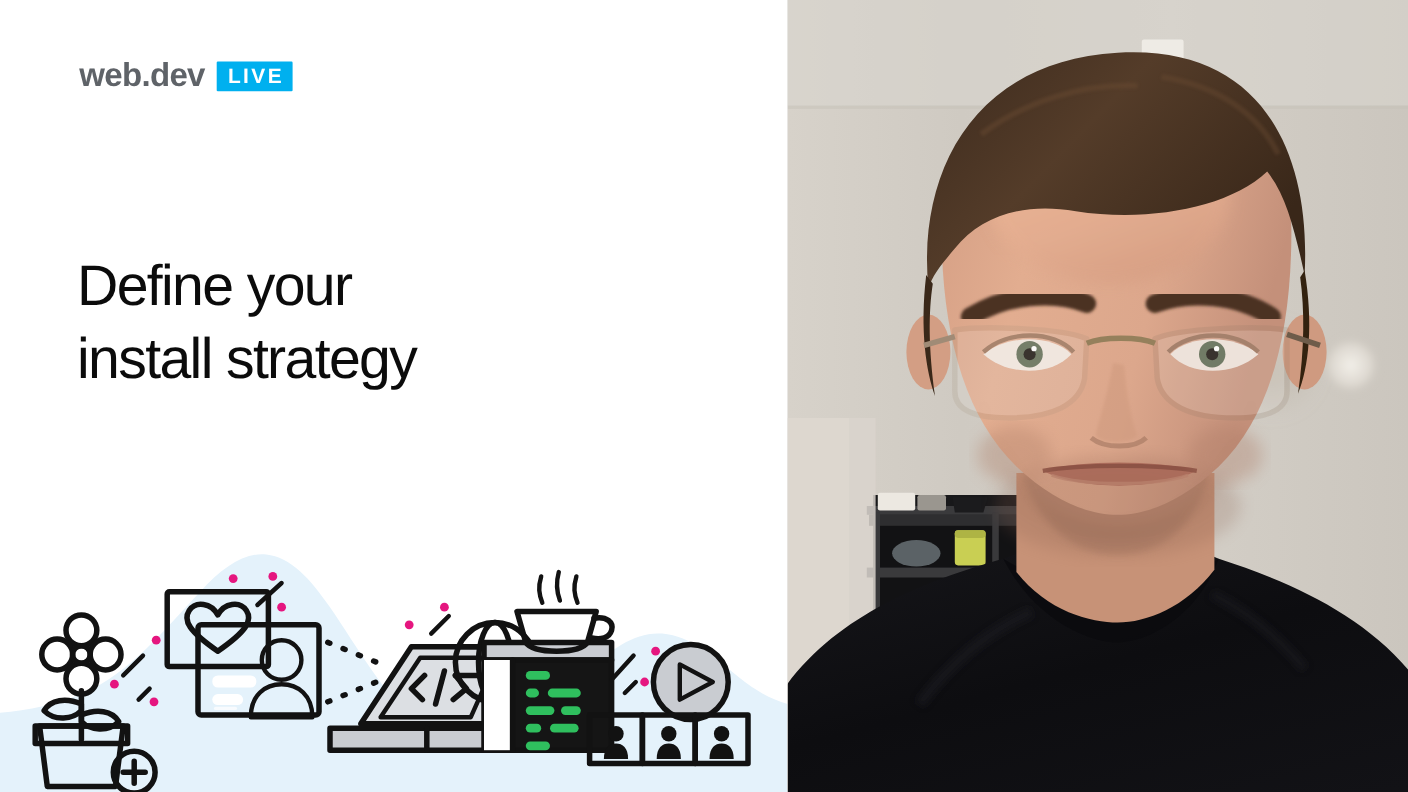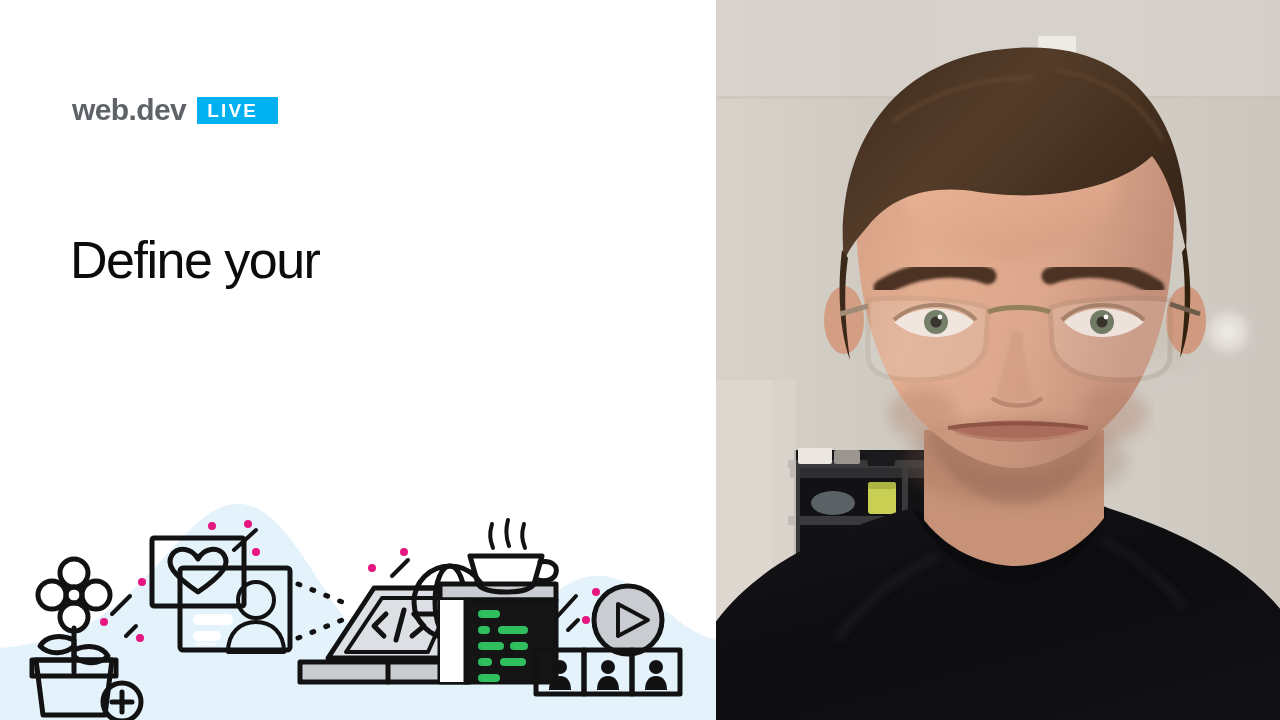--- a/index.html
+++ b/index.html
@@ -26,36 +26,35 @@
     overflow: hidden;
   }
 
   
   #logo {
     position: absolute;
     left: 72px; top: 54px;
     display: flex;
     align-items: center;
     gap: 11px;
-    margin-top: 41px;
   }
   #logo-word {
     font-size: 30px;
     font-weight: bold;
     letter-spacing: -0.6px;
     color: #5f6368;
     line-height: 1;
   }
   #logo-live {
     background: #00b0ef;
     color: #ffffff;
     font-size: 19px;
     font-weight: bold;
     letter-spacing: 2.2px;
-    padding: 4px 20px 4px 10px;
+    padding: 4px 8px 4px 10px;
     line-height: 1;
     border-radius: 1px;
   }
 
   
   #headline {
     position: absolute;
     left: 70px; top: 192px;
     width: 600px;
     font-size: 52px;
@@ -109,20 +108,21 @@
       <rect x="0" y="192" width="716" height="4" fill="#e4f2fb"></rect>
     </svg>
 
     <div id="logo" data-name="webdev-live-logo">
       <span id="logo-word" data-name="webdev-wordmark">web.dev</span>
       <span id="logo-live" data-name="live-badge">LIVE</span>
     </div>
 
     <h1 id="headline" data-name="slide-title">
       <span class="ln" data-name="slide-title-line-1">Define your</span>
+      <span class="ln" data-name="slide-title-line-2">install strategy</span>
     </h1>
 
     <svg id="illustration" data-name="slide-illustration" viewBox="0 0 716 210" aria-hidden="true">
       <defs>
         <style>
           .ink   { stroke:#121212; stroke-width:5; stroke-linecap:round; stroke-linejoin:round; fill:none; }
           .ink-t { stroke:#121212; stroke-width:4; stroke-linecap:round; stroke-linejoin:round; fill:none; }
           .gray  { fill:#c9ccd1; }
           .grayl { fill:#dcdfe3; }
         </style>

